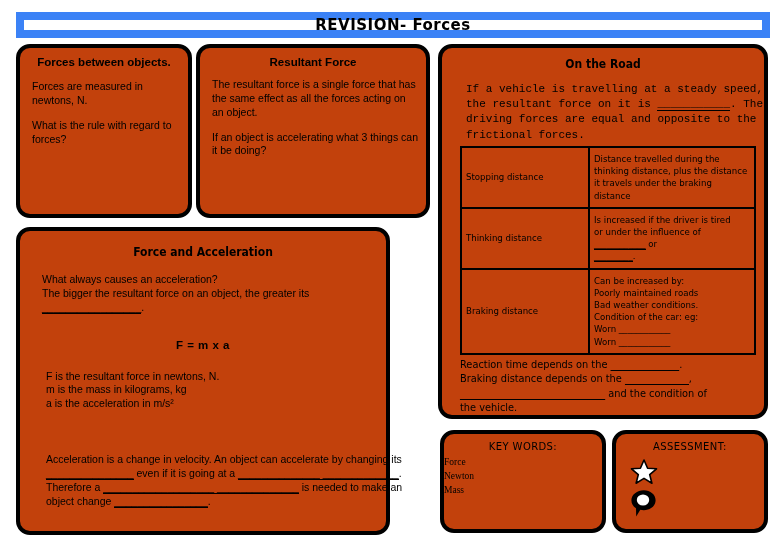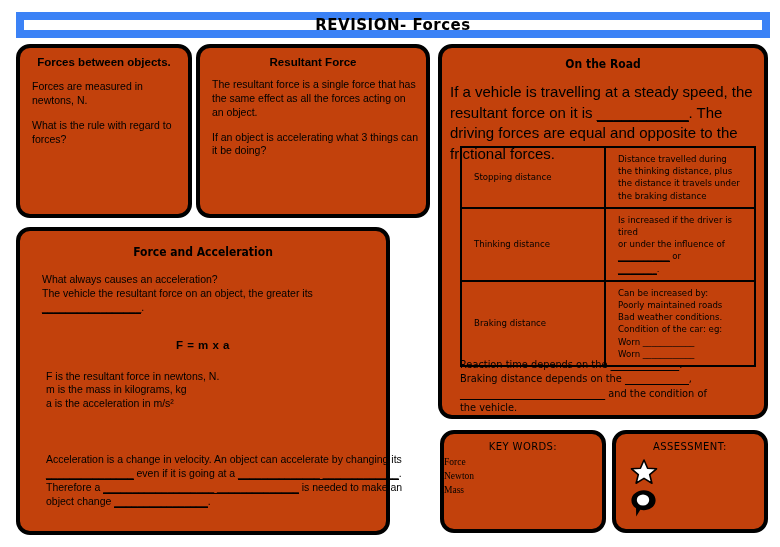--- a/index.html
+++ b/index.html
@@ -72,36 +72,36 @@
   #panel-assessment       { left: 612px; top: 430px; width: 156px; height: 103px; }
 
   #panel-forces-between .panel-title { margin: 8px 0 0 0; }
   #panel-forces-between .body-text { margin: 12px 0 0 12px; width: 148px; }
 
   #panel-resultant-force .panel-title { margin: 8px 0 0 0; }
   #panel-resultant-force .body-text { margin: 10px 0 0 12px; width: 208px; }
 
   #panel-on-the-road .panel-title { margin: 9px 0 0 0; }
   #panel-on-the-road .intro-text {
-    margin: 11px 0 0 8px; width: 306px;
-    font-size: 15px; line-height: 1.38;
-    font-family: Liberation Sans, sans-serif;
+    margin: 11px 0 0 24px; width: 306px;
+    font-size: 11px; line-height: 1.38;
+    font-family: Liberation Mono, monospace;
   }
   
   .dist-table {
     position: absolute;
     left: 18px; top: 98px;
     width: 296px;
     border-collapse: collapse;
     table-layout: fixed;
     font-family: "DejaVu Sans", sans-serif;
   }
   .dist-table td {
     border: 2px solid #000;
-    padding: 5px 12px;
+    padding: 5px 4px;
     font-size: 8.6px;
     line-height: 1.42;
     vertical-align: middle;
   }
   .dist-table td.term { width: 118px; }
   .dist-table td.desc { vertical-align: top; }
 
   #panel-on-the-road .after-table {
     position: absolute;
     left: 18px; top: 310px;
@@ -217,21 +217,21 @@
       <div><u class="b">______________</u><u class="b"> _______________</u><span> and the condition of</span></div>
       <div>the vehicle.</div>
     </div>
   </div>
 
   <div class="panel" id="panel-force-accel">
     <div class="panel-title cond">Force and Acceleration</div>
 
     <div class="body-text q-text">
       <p>What always causes an acceleration?</p>
-      <p>The vehicle the resultant force on an object, the greater its</p>
+      <p>The bigger the resultant force on an object, the greater its</p>
       <p><u class="b">_________________</u><span>.</span></p>
     </div>
 
     <div class="formula">F = m x a</div>
 
     <div class="body-text defs">
       <p>F is the resultant force in newtons, N.</p>
       <p>m is the mass in kilograms, kg</p>
       <p>a is the acceleration in m/s²</p>
     </div>

